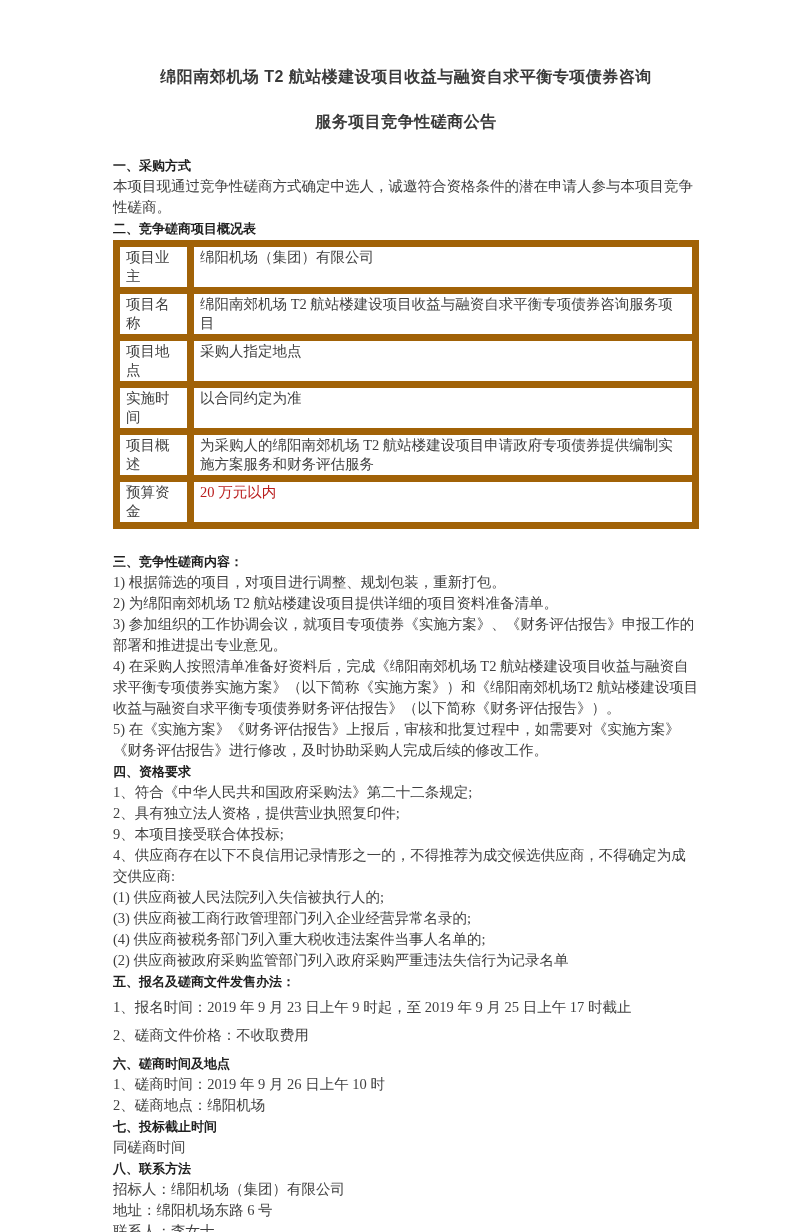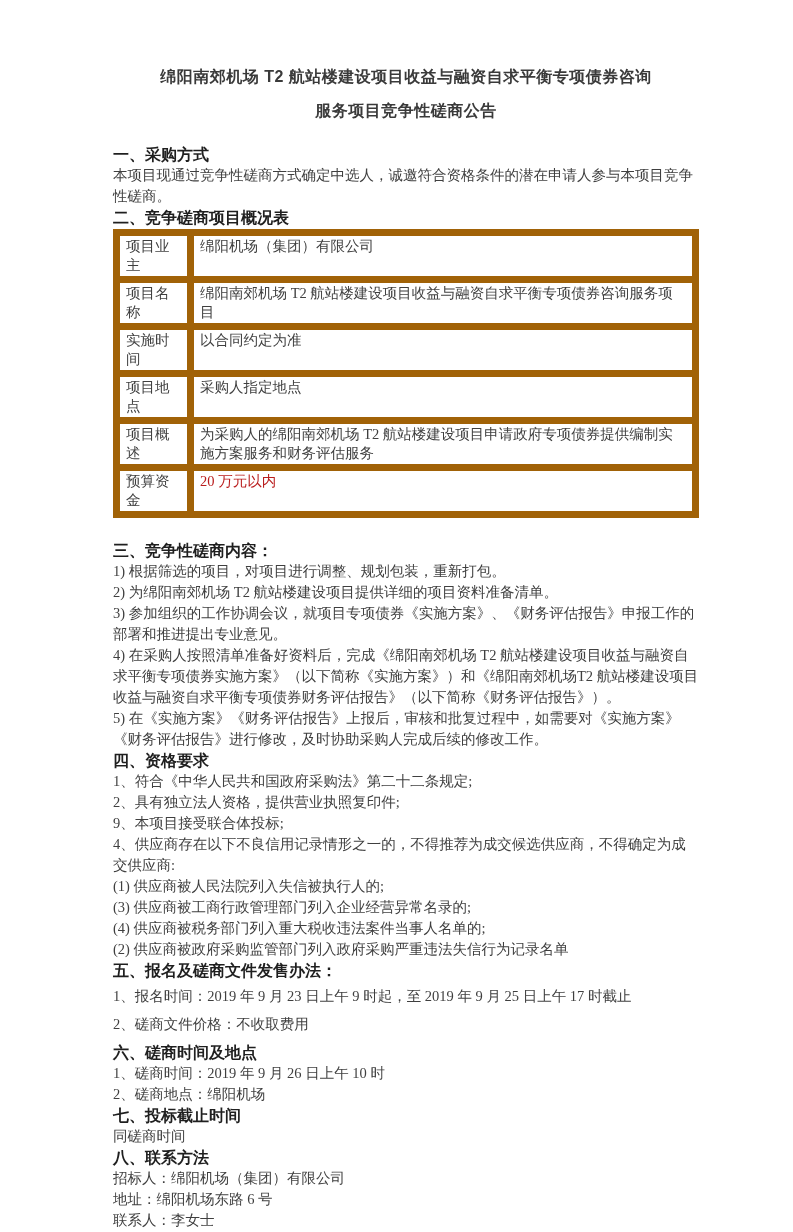--- a/index.html
+++ b/index.html
@@ -24,27 +24,27 @@
   .doc-title {
     font-family: "Liberation Sans", sans-serif;
     font-weight: bold;
     font-size: 16px;
     line-height: 30px;
     text-align: center;
     color: #3a3a3a;
     letter-spacing: 0.5px;
   }
   .doc-title .t-line { display: block; }
-  .doc-title .t-line + .t-line { margin-top: 4px; }
+  .doc-title .t-line + .t-line { margin-top: 15px; }
   .body-start { margin-top: 18px; }
   .sec-heading {
     font-family: "Liberation Sans", sans-serif;
     font-weight: bold;
     color: #1f1f1f;
-    font-size: 16px;
+    font-size: 13px;
     line-height: 21px;
   }
   .para { line-height: 21px; }
   table.overview {
     border-collapse: collapse;
     width: 100%;
     margin: 1px 0 0 0;
     table-layout: fixed;
   }
   table.overview td {
@@ -83,26 +83,26 @@
         <tbody>
           <tr>
             <td class="cell-label">项目业主</td>
             <td>绵阳机场（集团）有限公司</td>
           </tr>
           <tr>
             <td class="cell-label">项目名称</td>
             <td>绵阳南郊机场 T2 航站楼建设项目收益与融资自求平衡专项债券咨询服务项目</td>
           </tr>
           <tr>
+            <td class="cell-label">项目地点</td>
+            <td>采购人指定地点</td>
+          </tr>
+          <tr>
             <td class="cell-label">实施时间</td>
             <td>以合同约定为准</td>
-          </tr>
-          <tr>
-            <td class="cell-label">项目地点</td>
-            <td>采购人指定地点</td>
           </tr>
           <tr>
             <td class="cell-label">项目概述</td>
             <td>为采购人的绵阳南郊机场 T2 航站楼建设项目申请政府专项债券提供编制实施方案服务和财务评估服务</td>
           </tr>
           <tr>
             <td class="cell-label">预算资金</td>
             <td class="text-red" style="color: #b91c1c;">20 万元以内</td>
           </tr>
         </tbody>

